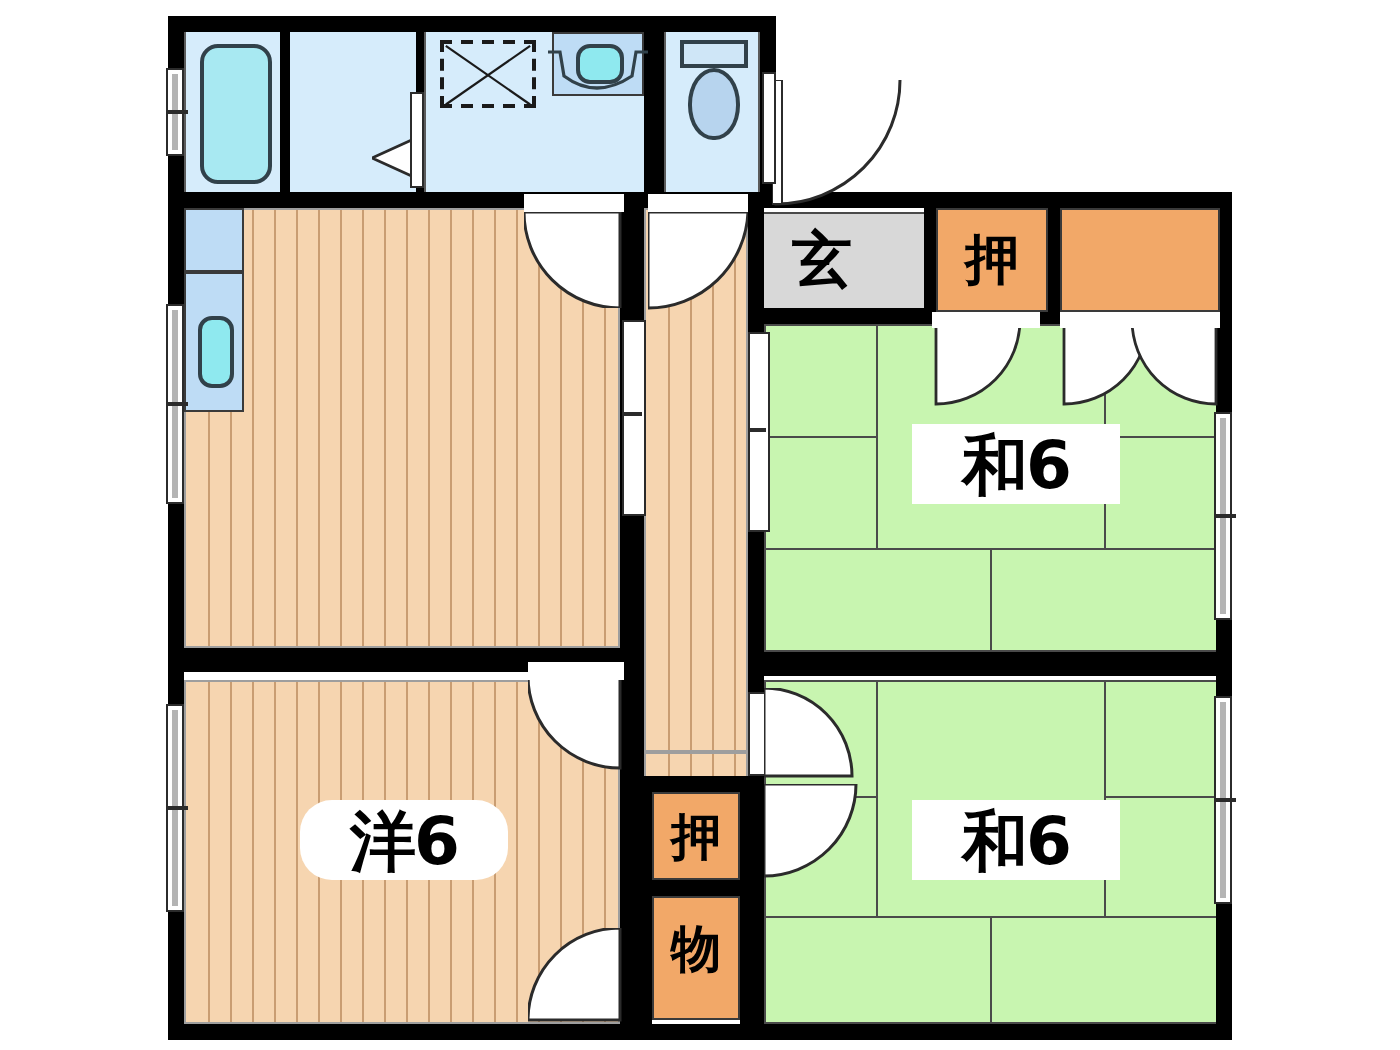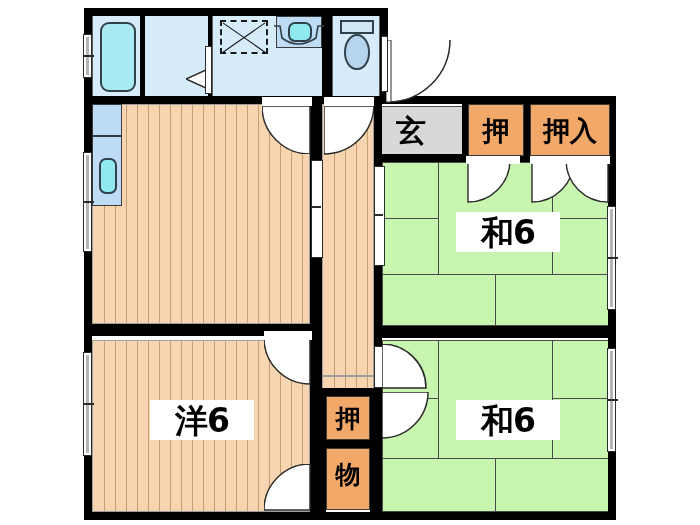--- a/index.html
+++ b/index.html
@@ -270,29 +270,28 @@
   </svg>
 
   <svg class="abs" style="left:382px;top:392px;width:48px;height:48px;">
     <path d="M0,0 L0,46 A46,46 0 0 0 46,0 Z" fill="#ffffff" stroke="#2b2b2b" stroke-width="1.5"></path>
   </svg>
   <svg class="abs" style="left:382px;top:344px;width:46px;height:46px;">
     <path d="M0,44 L0,0 A44,44 0 0 1 44,44 Z" fill="#ffffff" stroke="#2b2b2b" stroke-width="1.5"></path>
   </svg>
 
 
-  <div class="lbl big" style="left:150px;top:400px;width:104px;height:40px;">洋6</div>
+  <div class="lbl big" style="left:150px;top:400px;width:104px;height:40px;border-radius:16px;">洋6</div>
 
   <div class="lbl big" style="left:456px;top:212px;width:104px;height:40px;">和6</div>
 
   <div class="lbl big" style="left:456px;top:400px;width:104px;height:40px;">和6</div>
 
   <div class="lbl mid plain" style="left:392px;top:112px;width:38px;height:38px;">玄</div>
 
   <div class="lbl sm plain" style="left:470px;top:110px;width:52px;height:40px;font-size:27px;">押</div>
 
-  <div class="lbl sm plain" style="left:532px;top:110px;width:76px;height:40px;font-size:27px;">押入</div>
 
   <div class="lbl xs plain" style="left:328px;top:400px;width:40px;height:36px;font-size:25px;">押</div>
 
   <div class="lbl xs plain" style="left:328px;top:456px;width:40px;height:36px;font-size:25px;">物</div>
 
 </div>
 
 </body></html>

